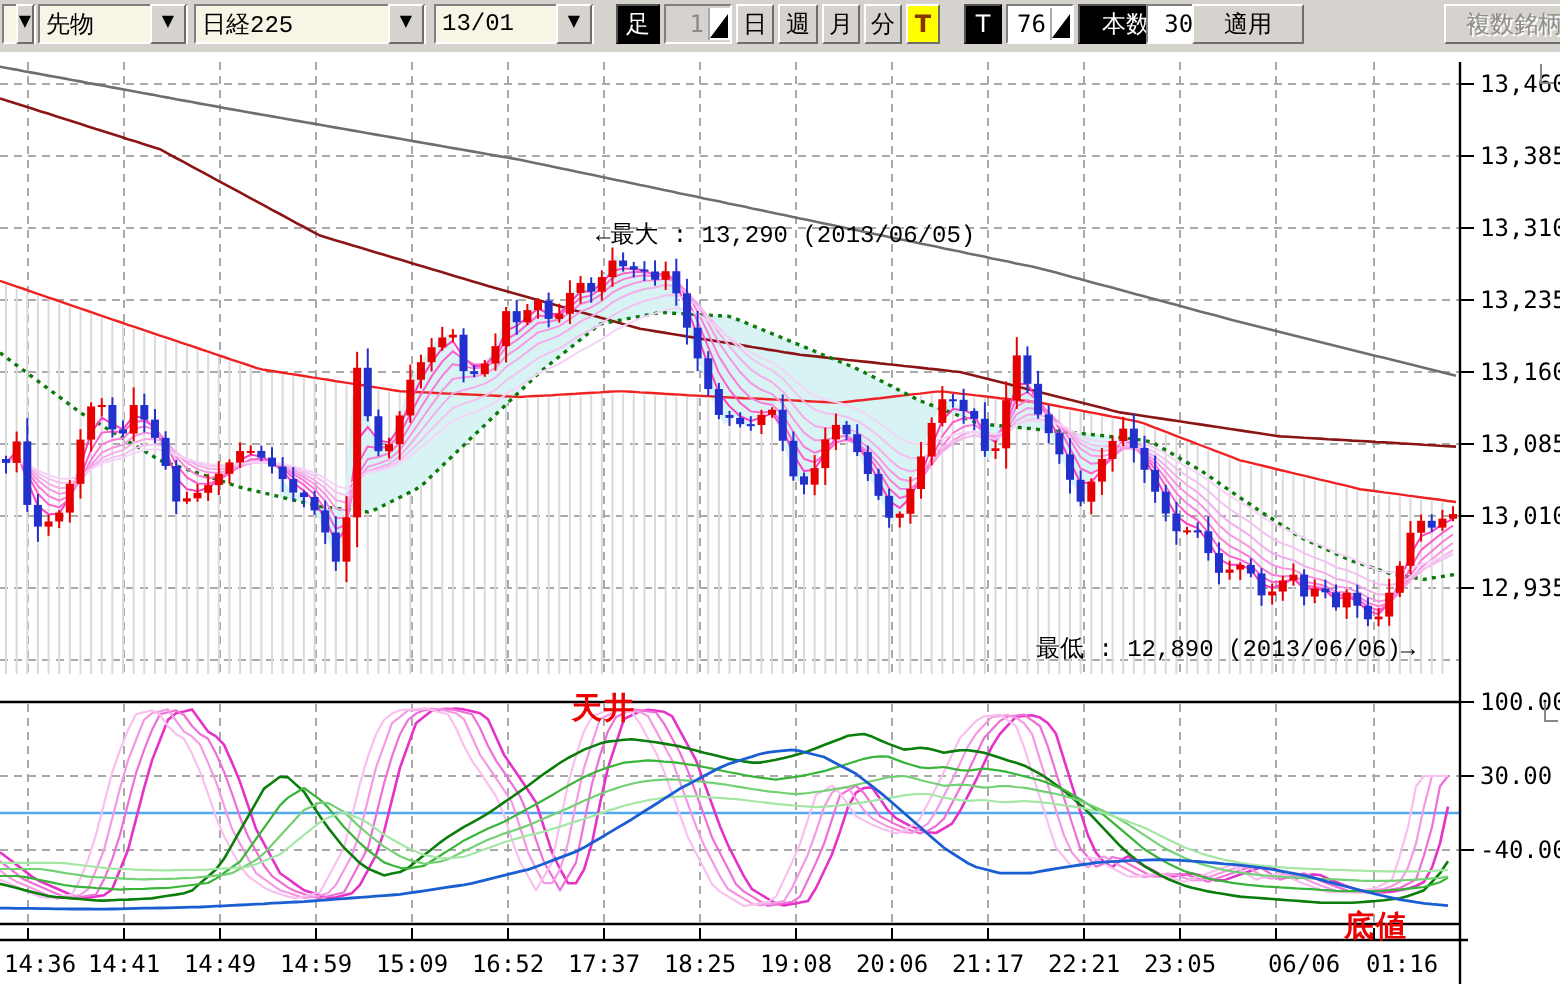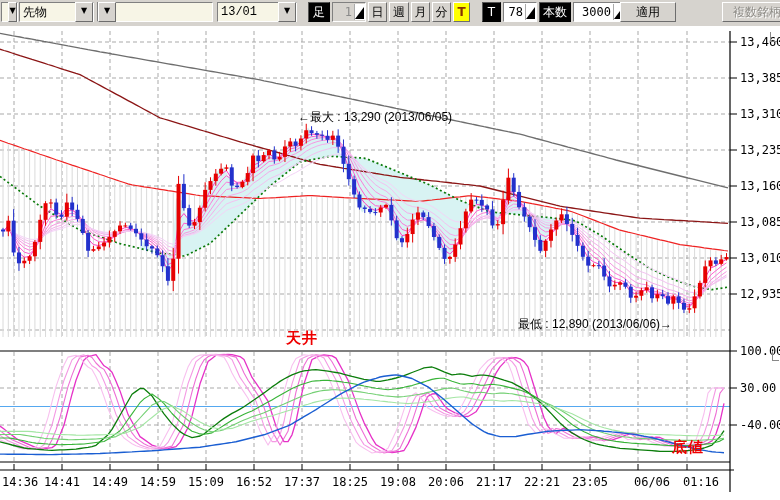--- a/index.html
+++ b/index.html
@@ -24,71 +24,72 @@
         display:flex;align-items:center;justify-content:flex-end;}
   .spin.disabled{background:#d6d3ce;}
   .spin .val{padding:0 2px;font-size:12px;font-family:"DejaVu Sans Mono",monospace;}
   .spin.disabled .val{color:#8a8a8a;}
   .spin-icon{width:0;height:0;border-left:9px solid transparent;
              border-bottom:12px solid #000;margin:1px 1px 1px 0;}
   .spin-icon-wrap{background:#fff;border-left:1px solid #aaa;height:16px;display:flex;
                   align-items:flex-end;}
   
   .anno{position:absolute;white-space:nowrap;pointer-events:none;}
-  .anno-mono{font-family:Liberation Sans, sans-serif;font-size:12px;color:#000;}
-  .anno-red{font-size:15px;font-weight:bold;color:#ee0000;letter-spacing:1px;}
+  .anno-mono{font-family:Liberation Mono, monospace;font-size:12px;color:#000;}
+  .anno-red{font-size:15px;font-weight:bold;color:#ee0000;letter-spacing:1px;margin-top:16px;}
   .grip{position:absolute;border-left:1px solid #888;border-bottom:1px solid #888;
         width:6px;height:9px;}
 </style>
 </head>
 <body>
 
 <div class="toolbar">
   <div class="tb combo" style="left:1px;width:17px">
     <span class="combo-text"></span>
     <span class="combo-btn">▼</span>
   </div>
   <div class="tb combo" style="left:19px;width:75px">
     <span class="combo-text">先物</span>
     <span class="combo-btn">▼</span>
   </div>
   <div class="tb combo" style="left:97px;width:116px">
+    <span class="combo-text">日経225</span>
     <span class="combo-btn">▼</span>
   </div>
   <div class="tb combo" style="left:217px;width:80px">
     <span class="combo-text">13/01</span>
     <span class="combo-btn">▼</span>
   </div>
   <button class="tb btn btn-black" style="left:308px;width:22px">足</button>
   <div class="tb spin disabled" style="left:332px;width:34px">
     <span class="val">1</span>
     <span class="spin-icon-wrap">
         <span class="spin-icon"></span>
       </span>
   </div>
   <button class="tb btn" style="left:368px;width:19px">日</button>
   <button class="tb btn" style="left:389px;width:20px">週</button>
   <button class="tb btn" style="left:411px;width:19px">月</button>
   <button class="tb btn" style="left:432px;width:19px">分</button>
   <button class="tb btn btn-yellow" style="left:453px;width:17px">T</button>
   <button class="tb btn btn-black" style="left:482px;width:19px">T</button>
   <div class="tb spin" style="left:503px;width:34px">
-    <span class="val">78</span>
+    <span class="val">76</span>
     <span class="spin-icon-wrap">
         <span class="spin-icon"></span>
       </span>
   </div>
-  <button class="tb btn btn-black" style="left:539px;width:32px">本数</button>
+  <button class="tb btn btn-black" style="left:539px;width:48px">本数</button>
   <div class="tb spin" style="left:573px;width:52px">
     <span class="val">3000</span>
     <span class="spin-icon-wrap">
         <span class="spin-icon"></span>
       </span>
   </div>
-  <button class="tb btn" style="left:620px;width:56px">適用</button>
+  <button class="tb btn" style="left:596px;width:56px">適用</button>
   <button class="tb btn btn-disabled" style="left:722px;width:70px">複数銘柄</button>
 </div>
 
 <svg id="chart" style="position:absolute;left:0;top:26px" width="780" height="474" xmlns="http://www.w3.org/2000/svg">
     <g>
       <line x1="0" y1="16" x2="730" y2="16" stroke="#a9a9a9" stroke-dasharray="4 3" stroke-width="1"></line>
       <line x1="0" y1="52" x2="730" y2="52" stroke="#a9a9a9" stroke-dasharray="4 3" stroke-width="1"></line>
       <line x1="0" y1="88" x2="730" y2="88" stroke="#a9a9a9" stroke-dasharray="4 3" stroke-width="1"></line>
       <line x1="0" y1="124" x2="730" y2="124" stroke="#a9a9a9" stroke-dasharray="4 3" stroke-width="1"></line>
       <line x1="0" y1="160" x2="730" y2="160" stroke="#a9a9a9" stroke-dasharray="4 3" stroke-width="1"></line>

